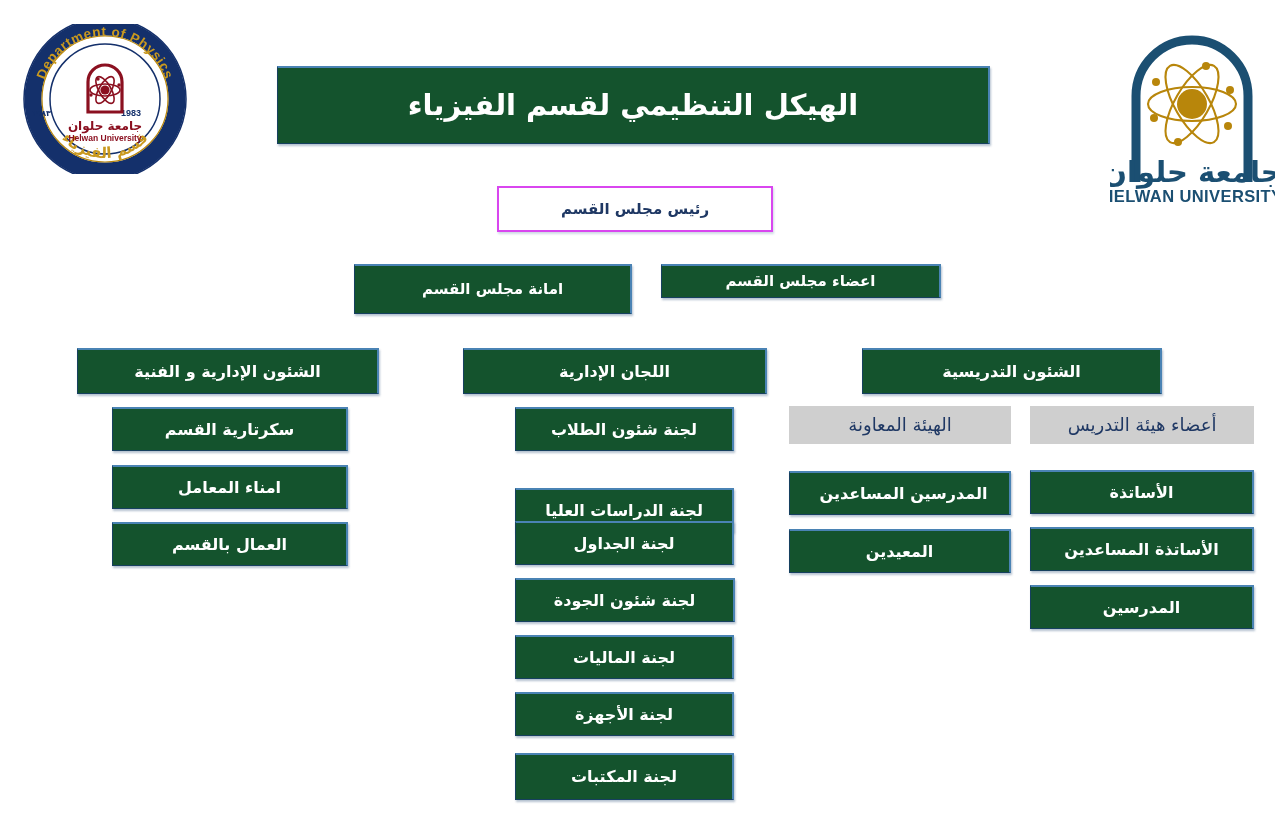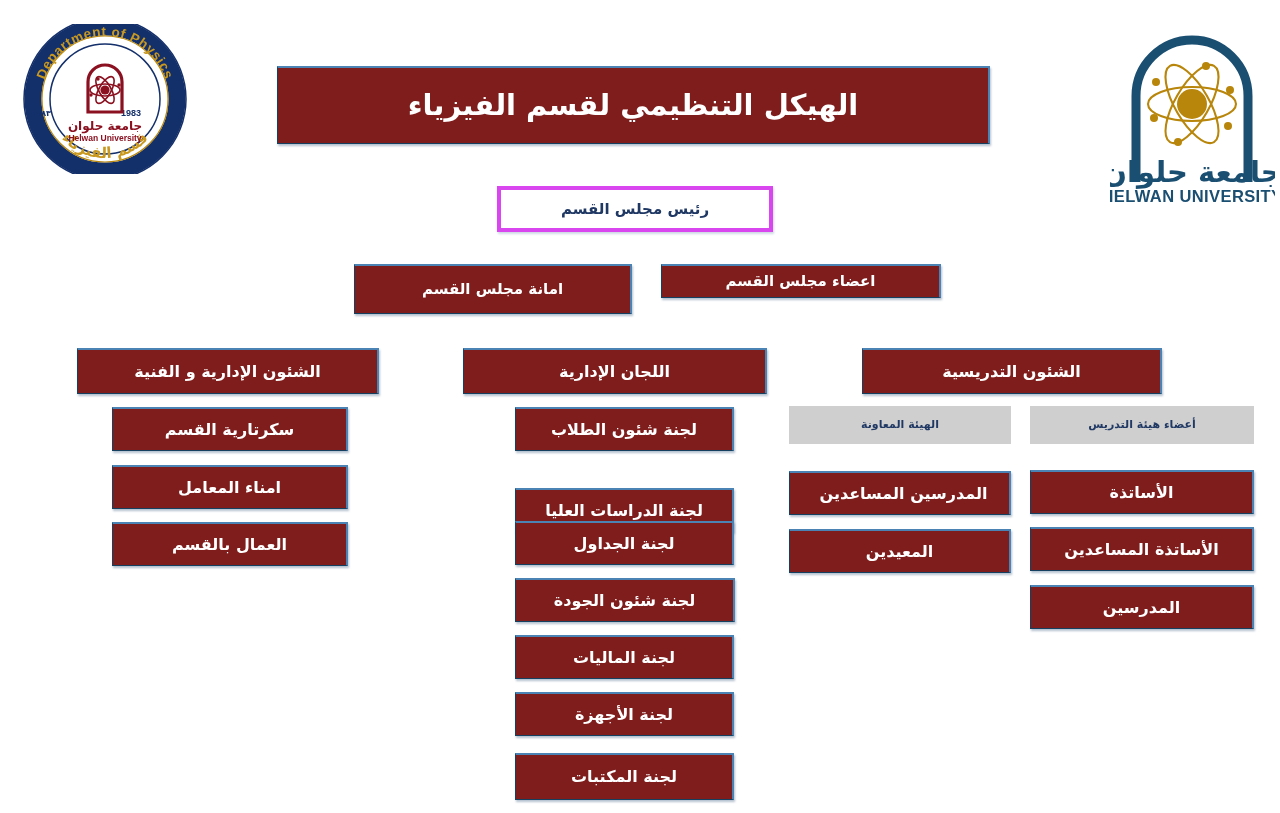--- a/index.html
+++ b/index.html
@@ -29,53 +29,53 @@
     display: flex;
     align-items: center;
     justify-content: center;
     text-align: center;
     line-height: 1.25;
     direction: rtl;
   }
 
   
   .navy {
-    background: #7f1d1d;
+    background: #14532d;
     color: #ffffff;
     border-top: 2px solid #4a83b4;
     border-right: 2px solid #4a83b4;
     border-bottom: 1px solid #16405f;
     border-left: 1px solid #16405f;
     box-shadow: 1px 2px 2px rgba(90, 120, 150, 0.45);
   }
 
   
   .outline {
     background: #ffffff;
     color: #1f3864;
-    border: 4px solid #d946ef;
+    border: 2px solid #d946ef;
     box-shadow: 1px 2px 2px rgba(120, 150, 180, 0.35);
   }
 
   
   .gray {
     background: #cfcfcf;
     color: #1f3864;
     border: none;
   }
 
   
   .title-bar {
     font-size: 29px;
     font-weight: bold;
     letter-spacing: 0.5px;
   }
   .level-top   { font-size: 15px; font-weight: bold; }
   .section-hdr { font-size: 16px; font-weight: bold; }
-  .subgroup-hdr{ font-size: 11px; font-weight: bold; }
+  .subgroup-hdr{ font-size: 18px; font-weight: normal; }
   .leaf        { font-size: 16px; font-weight: bold; }
 
   
   .logo {
     position: absolute;
   }
   #logo-physics { left: 20px;  top: 24px;  width: 170px; height: 150px; }
   #logo-helwan  { left: 1110px; top: 30px; width: 165px; height: 180px; }
 </style>
 </head>

